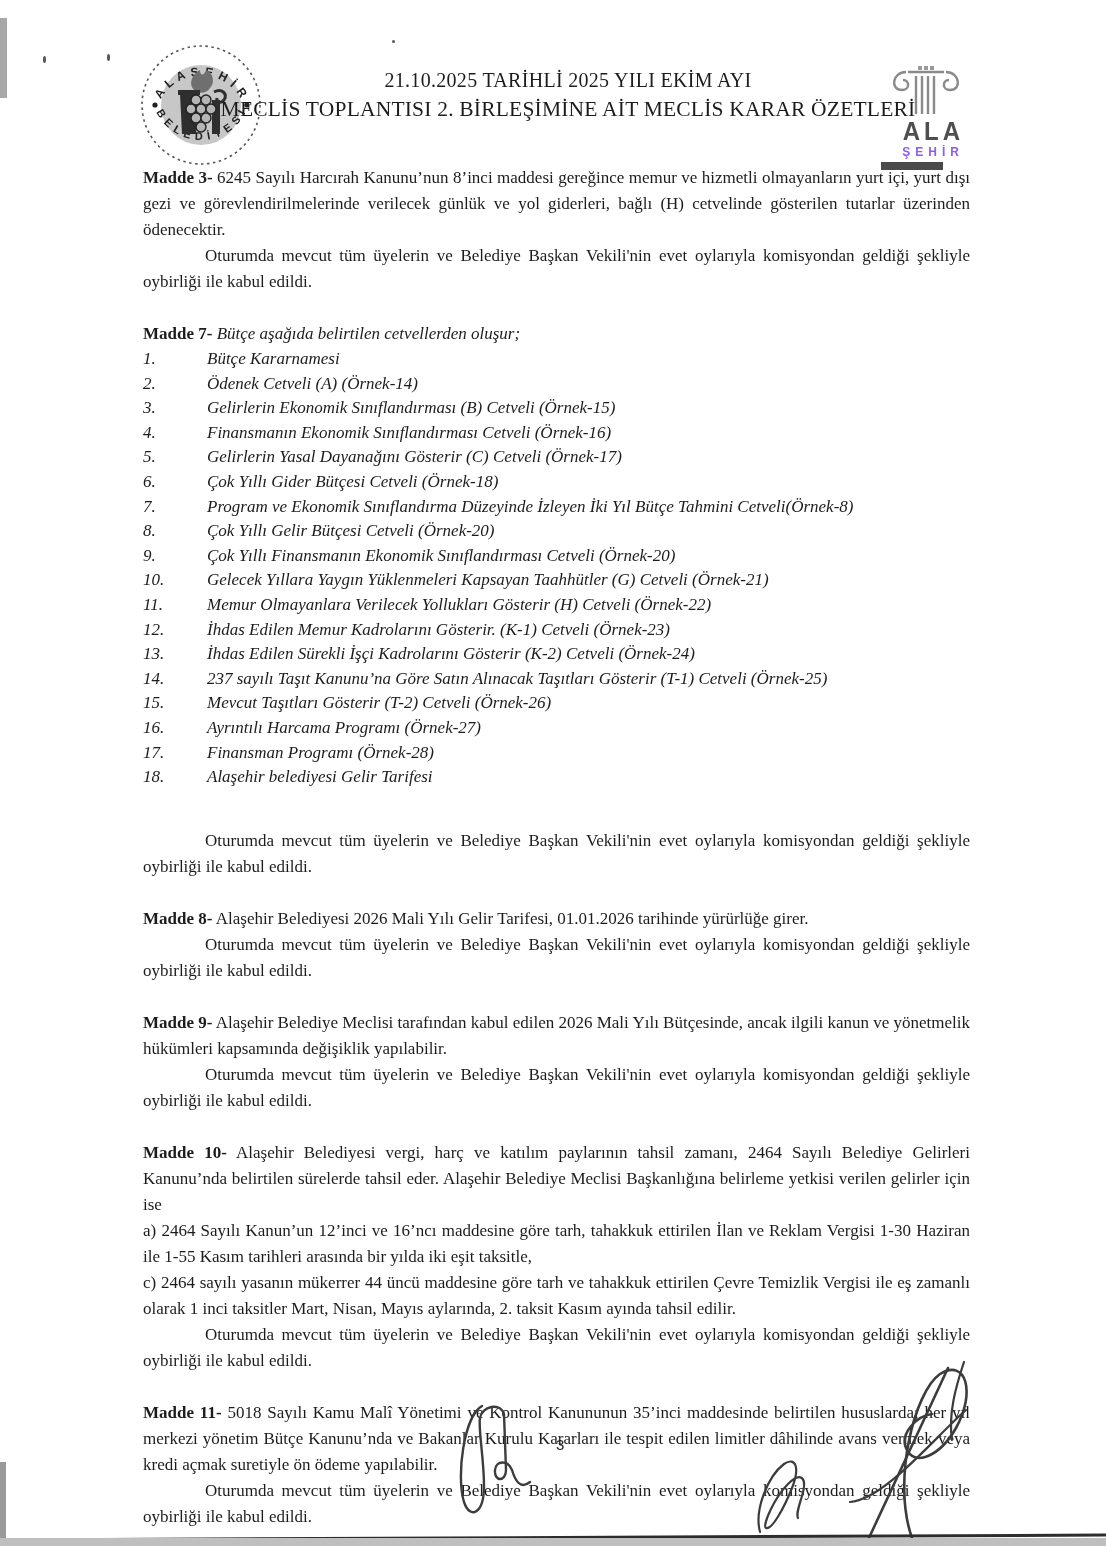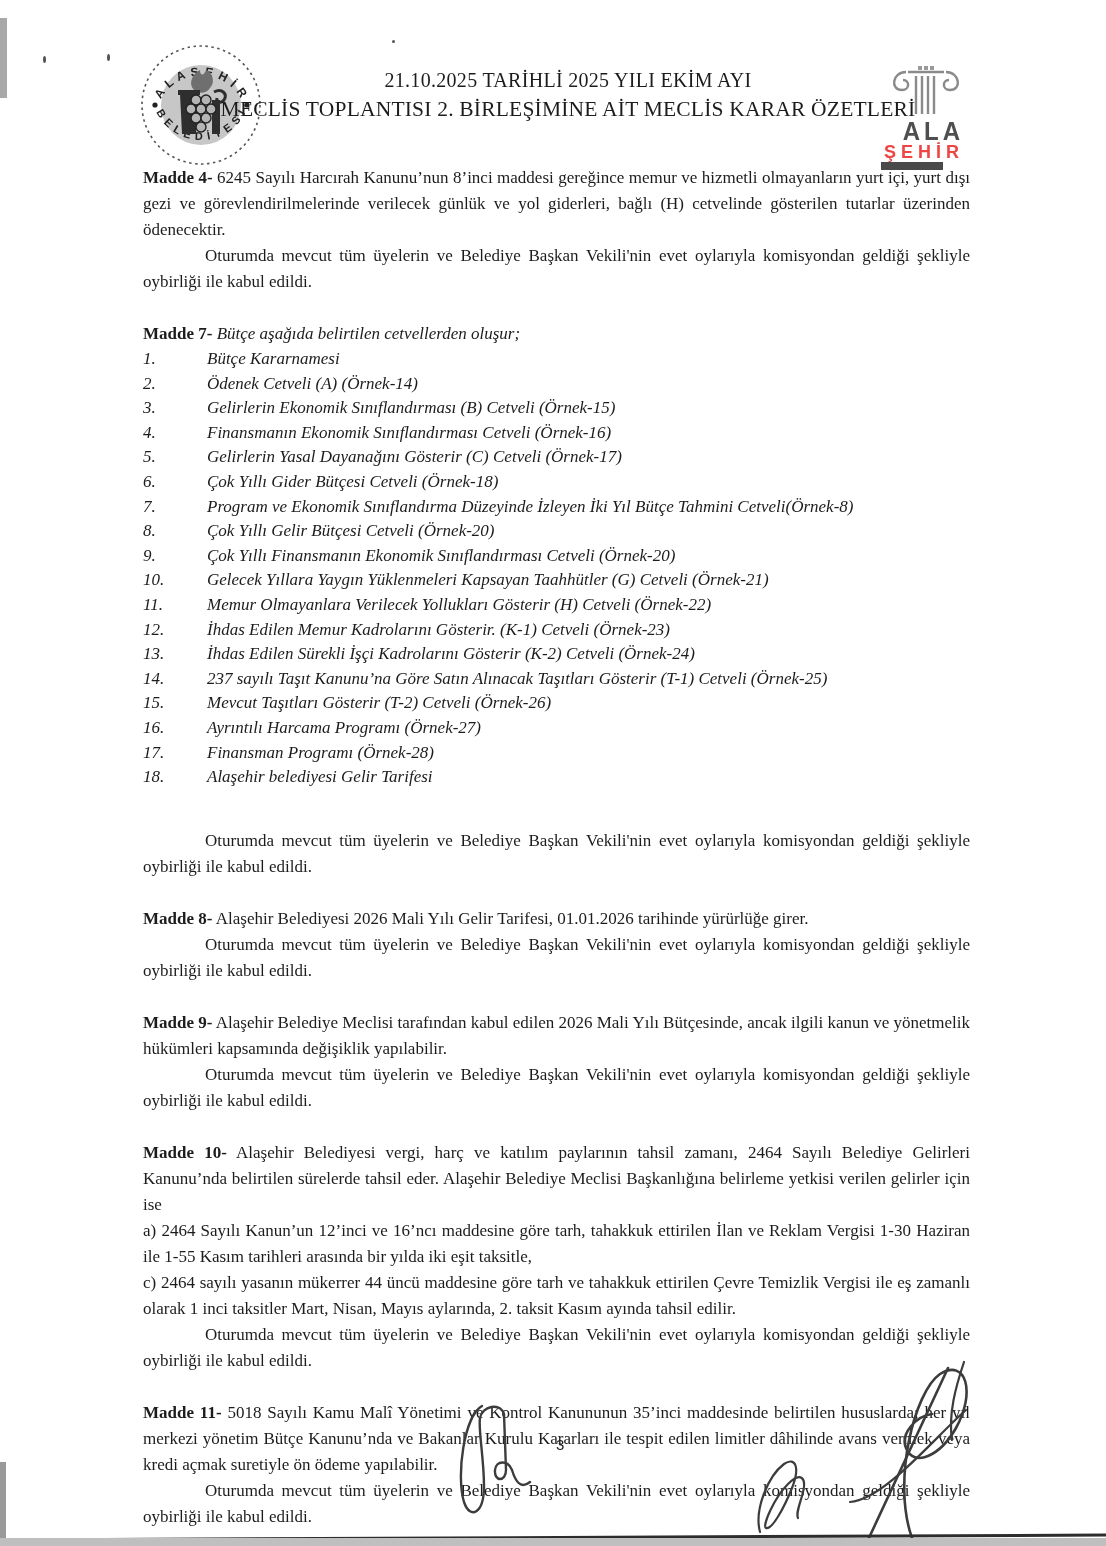--- a/index.html
+++ b/index.html
@@ -15,22 +15,22 @@
   }
   .hdr-title .t1{font-size:20px;line-height:28px;letter-spacing:.3px;}
   .hdr-title .t2{font-size:21.5px;line-height:30px;letter-spacing:.2px;}
   .seal{position:absolute;left:138px;top:42px;width:126px;height:126px;}
   .citylogo{position:absolute;left:860px;top:64px;width:104px;text-align:right;}
   .citylogo .ala{
     font-family:"Liberation Sans",sans-serif;font-size:24px;line-height:24px;
     color:#4f4f4f;letter-spacing:4px;font-weight:bold;transform:scaleY(1.05);
   }
   .citylogo .sehir{
-    font-family:"Liberation Sans",sans-serif;font-size:18px;line-height:16px;
-    color:#ef4444;letter-spacing:5px;font-weight:bold;
+    font-family:"Liberation Sans",sans-serif;font-size:12px;line-height:16px;
+    color:#8b5cf6;letter-spacing:5px;font-weight:bold;
   }
   .citylogo .banner{width:62px;height:8px;background:#4a4a4a;margin:2px auto 0;}
   
   .content{position:absolute;left:143px;width:827px;top:165px;}
   p.body{margin:0;text-align:justify;font-size:17px;line-height:26px;}
   p.res{margin:0;text-align:justify;font-size:17px;line-height:26px;text-indent:62px;}
   .b{font-weight:bold;}
   .it{font-style:italic;}
   .gap{height:26px;}
   .gap-sm{height:12px;}
@@ -115,21 +115,21 @@
           <rect x="42" y="2" width="4" height="4"></rect>
       </g>
     </svg>
     <div class="ala">ALA</div>
     <div class="sehir">ŞEHİR</div>
     <div class="banner"></div>
   </div>
 
   <div class="content">
 
-    <p class="body"><span class="b">Madde 4-</span> <span>6245 Sayılı Harcırah Kanunu’nun 8’inci maddesi gereğince memur ve hizmetli olmayanların yurt içi, yurt dışı gezi ve görevlendirilmelerinde verilecek günlük ve yol giderleri, bağlı (H) cetvelinde gösterilen tutarlar üzerinden ödenecektir.</span></p>
+    <p class="body"><span class="b">Madde 3-</span> <span>6245 Sayılı Harcırah Kanunu’nun 8’inci maddesi gereğince memur ve hizmetli olmayanların yurt içi, yurt dışı gezi ve görevlendirilmelerinde verilecek günlük ve yol giderleri, bağlı (H) cetvelinde gösterilen tutarlar üzerinden ödenecektir.</span></p>
     <p class="res">Oturumda mevcut tüm üyelerin ve Belediye Başkan Vekili'nin evet oylarıyla komisyondan geldiği şekliyle oybirliği ile kabul edildi.</p>
 
     <div class="gap"></div>
 
     <p class="body"><span class="b">Madde 7-</span> <span class="it">Bütçe aşağıda belirtilen cetvellerden oluşur;</span></p>
     <div class="list">
       <div class="li">
           <span class="num">1.</span>
           <span>Bütçe Kararnamesi</span>
         </div>

